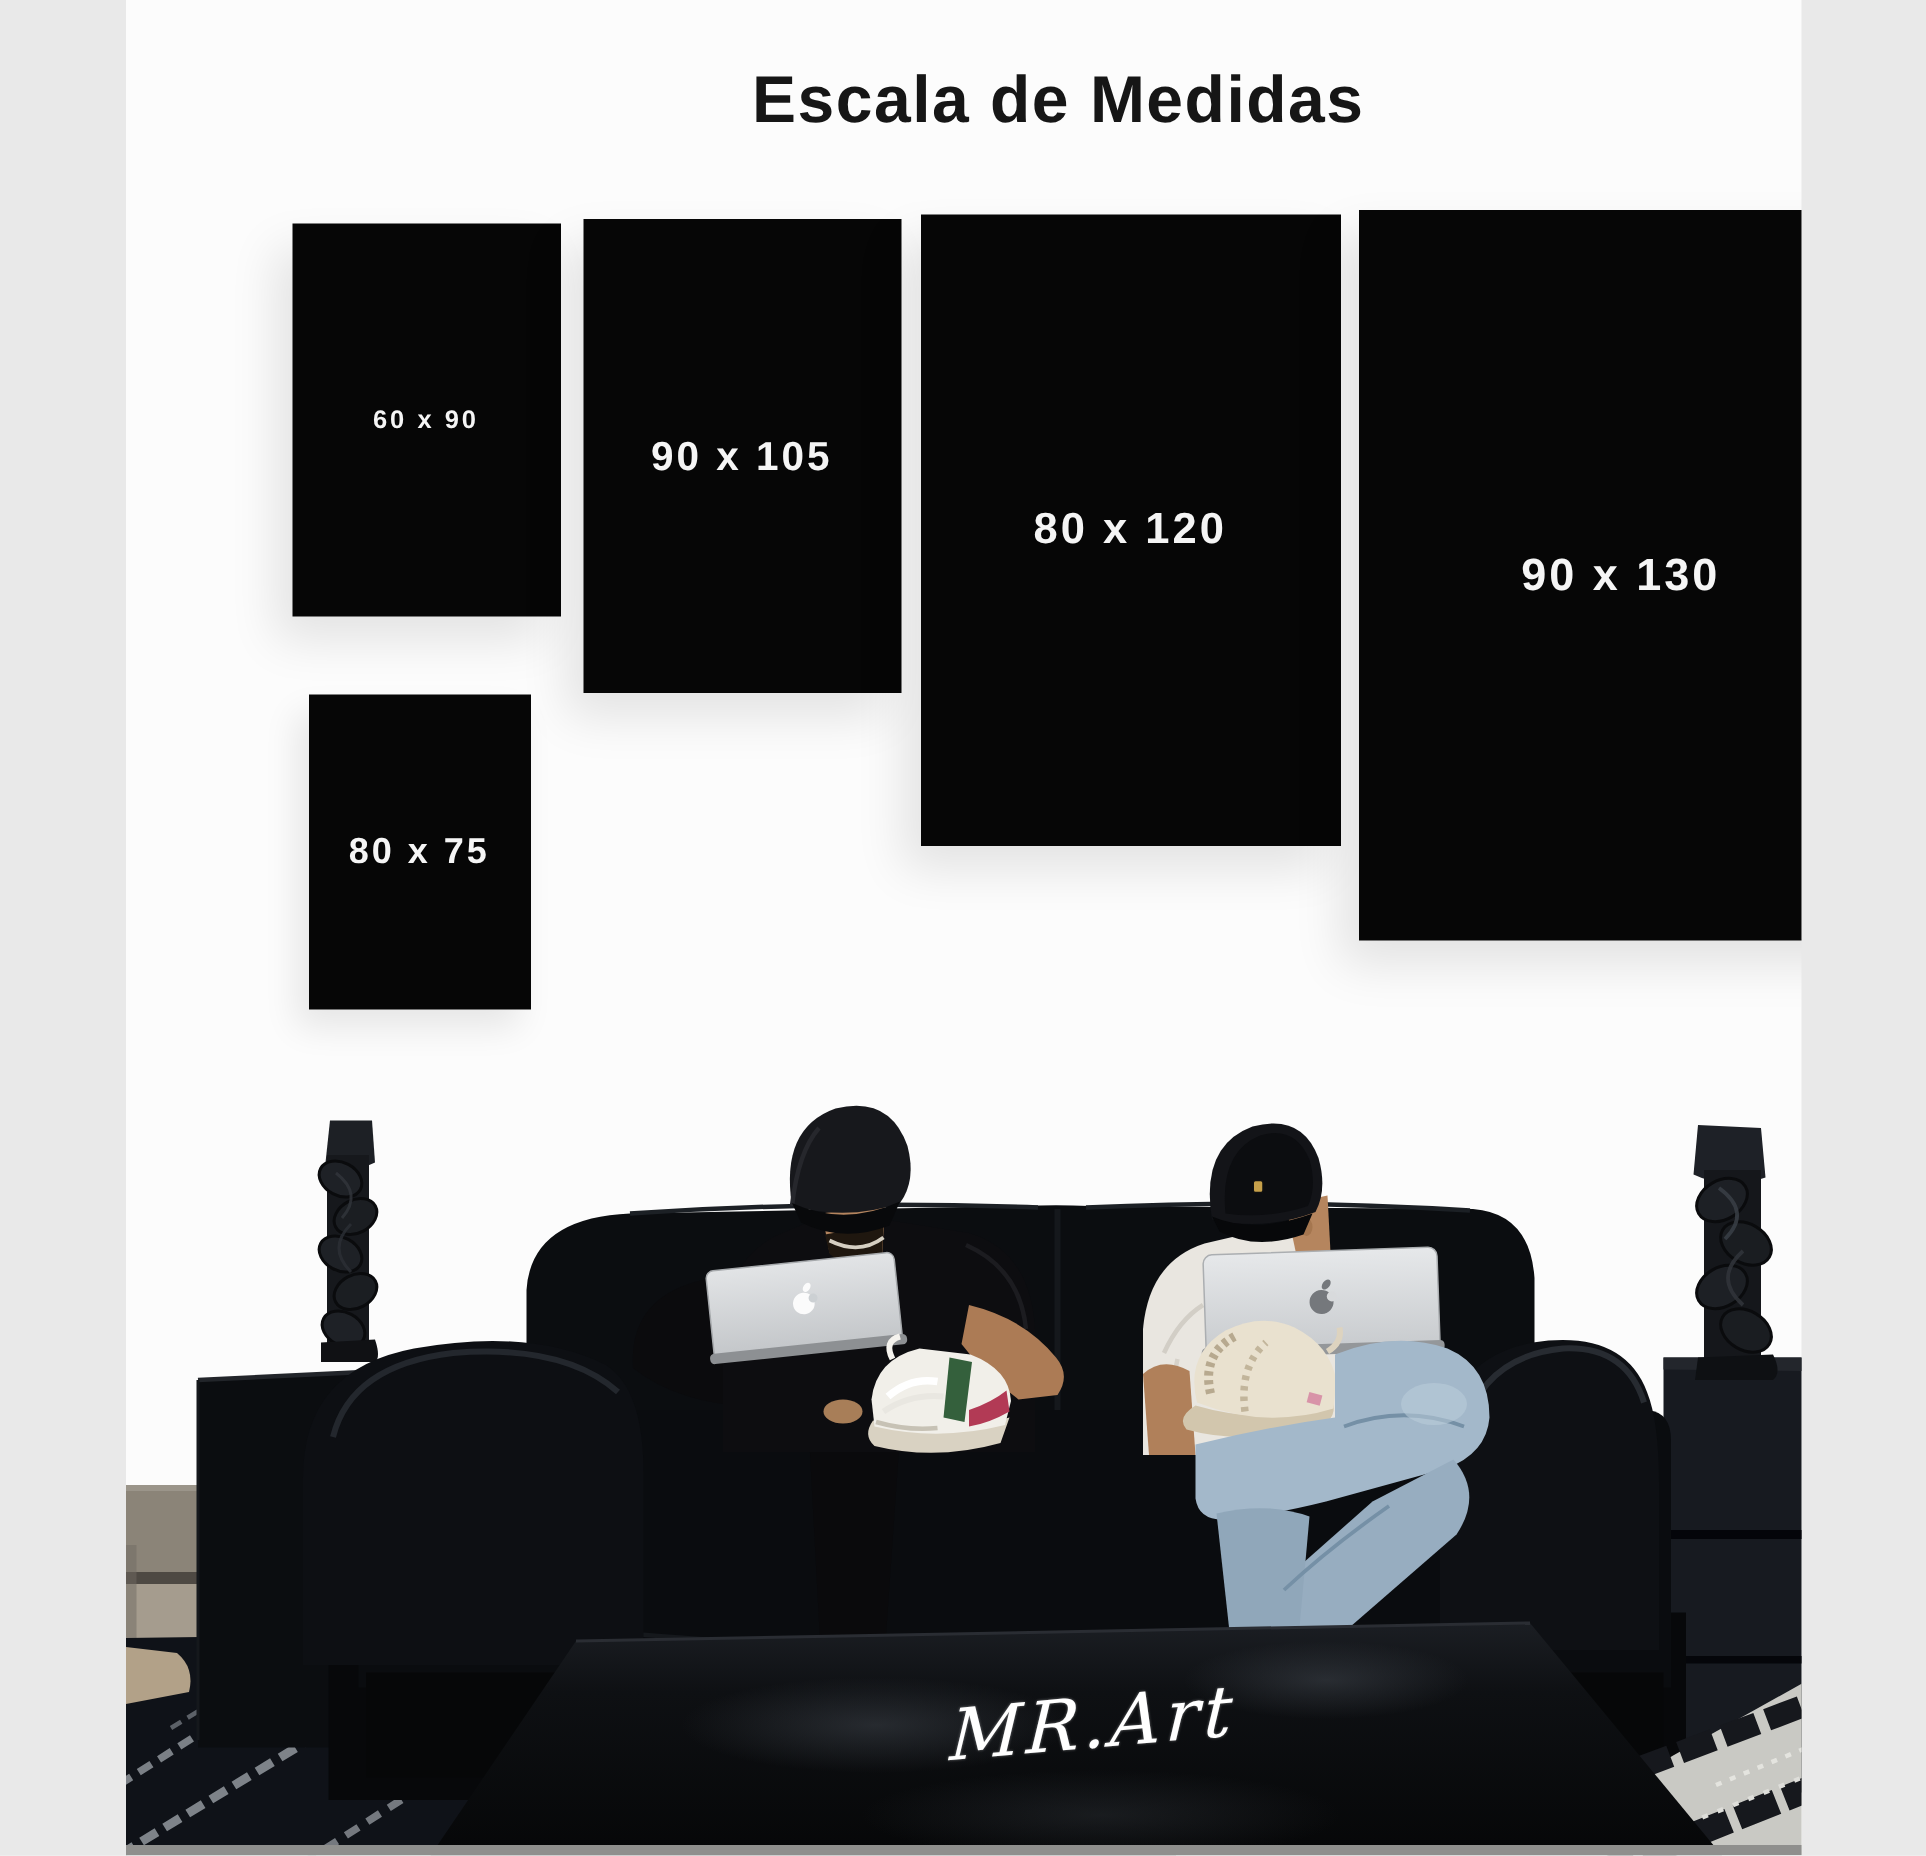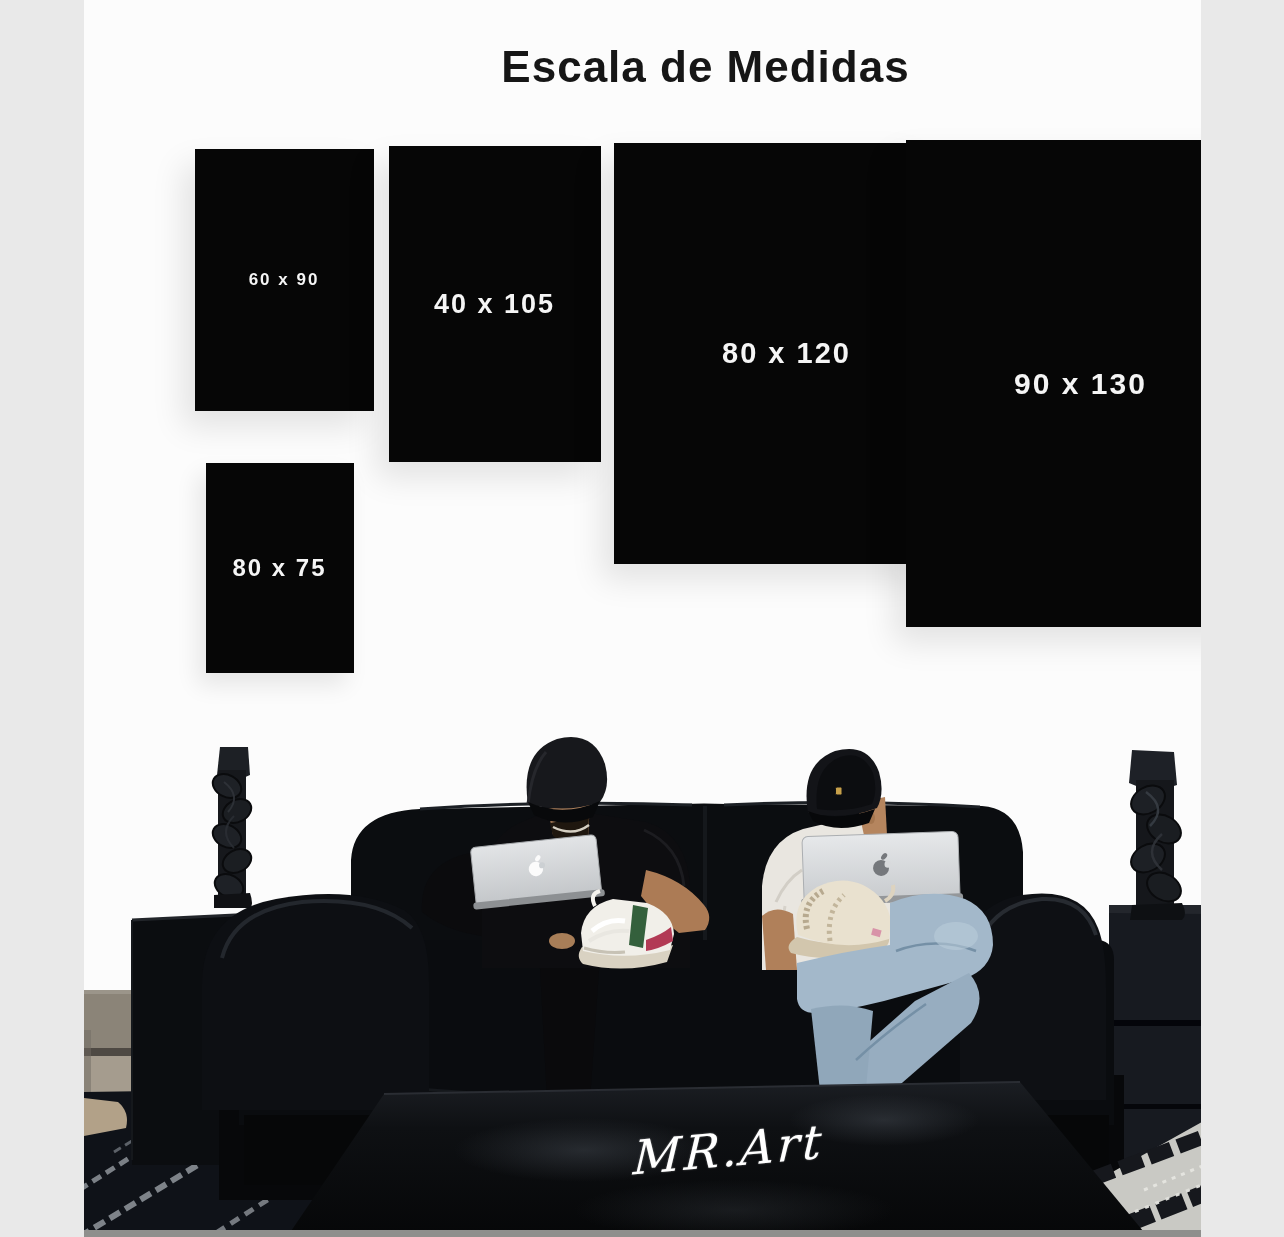--- a/index.html
+++ b/index.html
@@ -13,21 +13,21 @@
   }
   .size-card{
     position:absolute;background:#060606;display:flex;align-items:center;
     justify-content:center;box-shadow:-12px 16px 30px rgba(0,0,0,0.10);
   }
   .size-card .lbl{color:#f5f5f5;letter-spacing:2px;font-weight:600;}
   #card-60x90 {left:111px;top:149px;width:179px;height:262px;}
   #card-60x90 .lbl{font-size:17px;}
   #card-70x105{left:305px;top:146px;width:212px;height:316px;}
   #card-70x105 .lbl{font-size:27px;}
-  #card-80x120{left:530px;top:143px;width:280px;height:421px;padding-left:33px;}
+  #card-80x120{left:530px;top:143px;width:280px;height:421px;}
   #card-80x120 .lbl{font-size:29px;}
   #card-90x130{left:822px;top:140px;width:350px;height:487px;}
   #card-90x130 .lbl{font-size:30px;}
   #card-50x75 {left:122px;top:463px;width:148px;height:210px;box-shadow:-8px 12px 22px rgba(0,0,0,0.09);}
   #card-50x75 .lbl{font-size:24px;}
   .scene-svg{position:absolute;left:0;top:0;width:1284px;height:1237px;}
   .logo{
     position:absolute;left:495px;top:1122px;width:300px;text-align:center;
     font-family:"DejaVu Serif",serif;font-style:italic;font-size:47px;
     color:#ffffff;letter-spacing:3px;
@@ -40,21 +40,21 @@
 <body>
 
 <div class="canvas">
 
   <div class="title">Escala de Medidas</div>
 
   <div class="size-card" id="card-60x90">
     <span class="lbl">60 x 90</span>
   </div>
   <div class="size-card" id="card-70x105">
-    <span class="lbl">40 x 105</span>
+    <span class="lbl">90 x 105</span>
   </div>
   <div class="size-card" id="card-80x120">
     <span class="lbl">80 x 120</span>
   </div>
   <div class="size-card" id="card-90x130">
     <span class="lbl">90 x 130</span>
   </div>
   <div class="size-card" id="card-50x75">
     <span class="lbl">80 x 75</span>
   </div>

